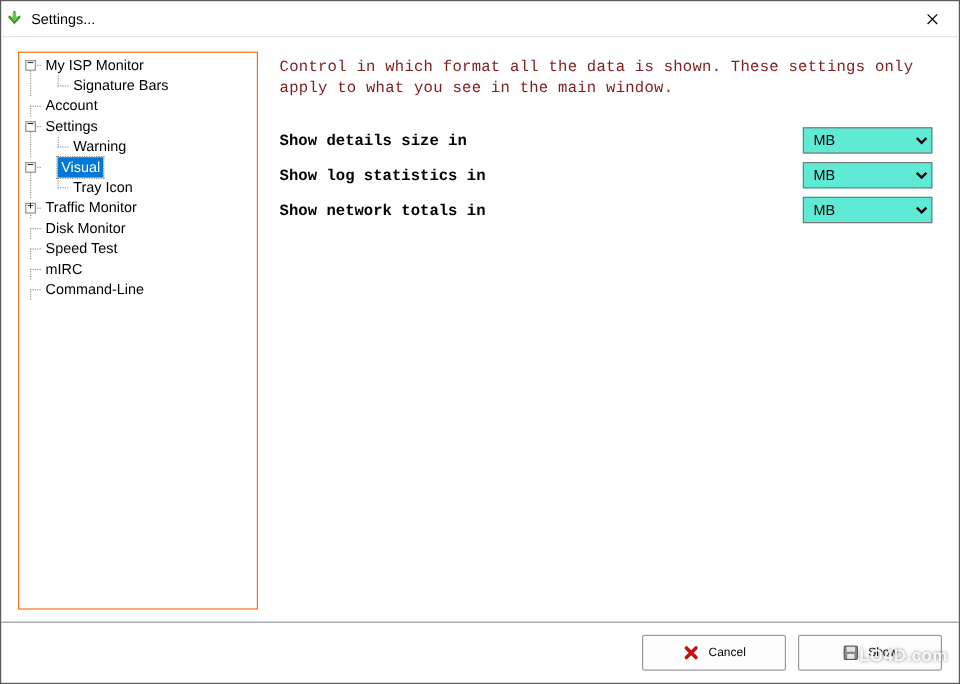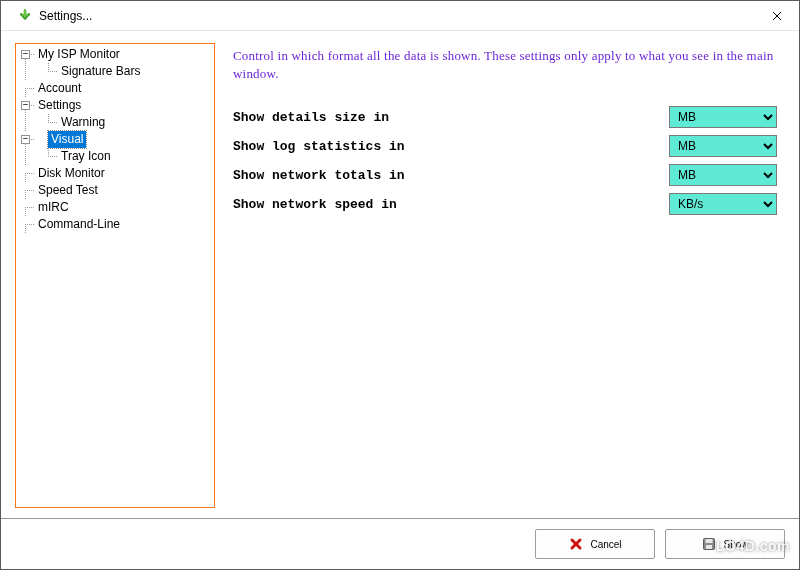--- a/index.html
+++ b/index.html
@@ -18,21 +18,21 @@
     height: 570px;
     border: 1px solid #5a5a5a;
     background: #fff;
     display: flex;
     flex-direction: column;
   }
   .titlebar {
     height: 30px;
     display: flex;
     align-items: center;
-    padding: 0 0 0 16px;
+    padding: 0 0 0 3px;
     border-bottom: 1px solid #e5e5e5;
     justify-content: center;
   }
   .titlebar .icon {
     width: 16px; height: 16px;
     margin-right: 6px;
     display: flex; align-items: center; justify-content: center;
   }
   .titlebar .title { flex: 1; font-size: 12px; color: #000; }
   .titlebar .close {
@@ -117,24 +117,24 @@
     margin-left: 13px;
   }
 
   .panel {
     flex: 1;
     padding: 4px 8px 0 0;
   }
   .desc {
     font-size: 13px;
     letter-spacing: 0.2px;
-    color: #6d28d9;
+    color: #7f1d1d;
     margin: 0 0 24px 0;
     line-height: 1.35;
-    font-family: Liberation Serif, serif;
+    font-family: Liberation Mono, monospace;
   }
   .row {
     display: flex;
     align-items: center;
     margin-bottom: 7px;
   }
   .row .lbl {
     flex: 1;
     font-weight: bold;
     font-size: 13px;
@@ -226,20 +226,24 @@
             <li><span class="label">Warning</span></li>
           </ul>
         </li>
         <li>
           <span class="toggle minus"></span>
           <span class="label selected">Visual</span>
           <ul>
             <li><span class="label">Tray Icon</span></li>
           </ul>
         </li>
+        <li>
+          <span class="toggle plus"></span>
+          <span class="label">Traffic Monitor</span>
+        </li>
         <li><span class="label">Disk Monitor</span></li>
         <li><span class="label">Speed Test</span></li>
         <li><span class="label">mIRC</span></li>
         <li><span class="label">Command-Line</span></li>
       </ul>
     </div>
 
     <div class="panel">
       <p class="desc">Control in which format all the data is shown. These settings only apply to what you see in the main window.</p>
 
@@ -257,26 +261,20 @@
         </select>
       </div>
 
       <div class="row">
         <span class="lbl">Show network totals in</span>
         <select>
           <option>MB</option>
         </select>
       </div>
 
-      <div class="row">
-        <span class="lbl">Show network speed in</span>
-        <select>
-          <option>KB/s</option>
-        </select>
-      </div>
     </div>
 
   </div>
 
   <div class="footer">
     <button class="btn">
       <span class="bicon">
         <svg width="14" height="14" viewBox="0 0 14 14">
           <path d="M3 3 L11 11 M11 3 L3 11" stroke="#c81010" stroke-width="3" stroke-linecap="round"></path>
         </svg>

